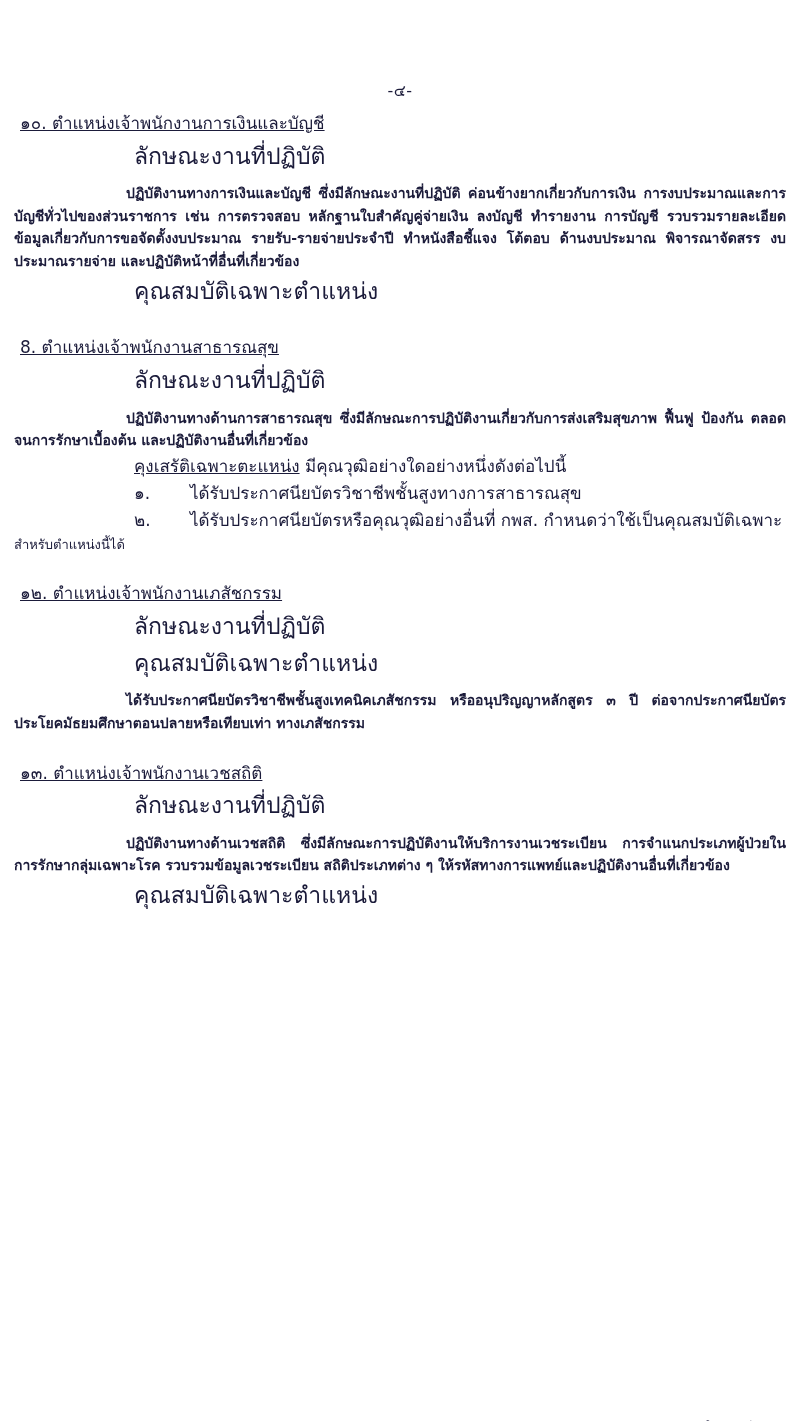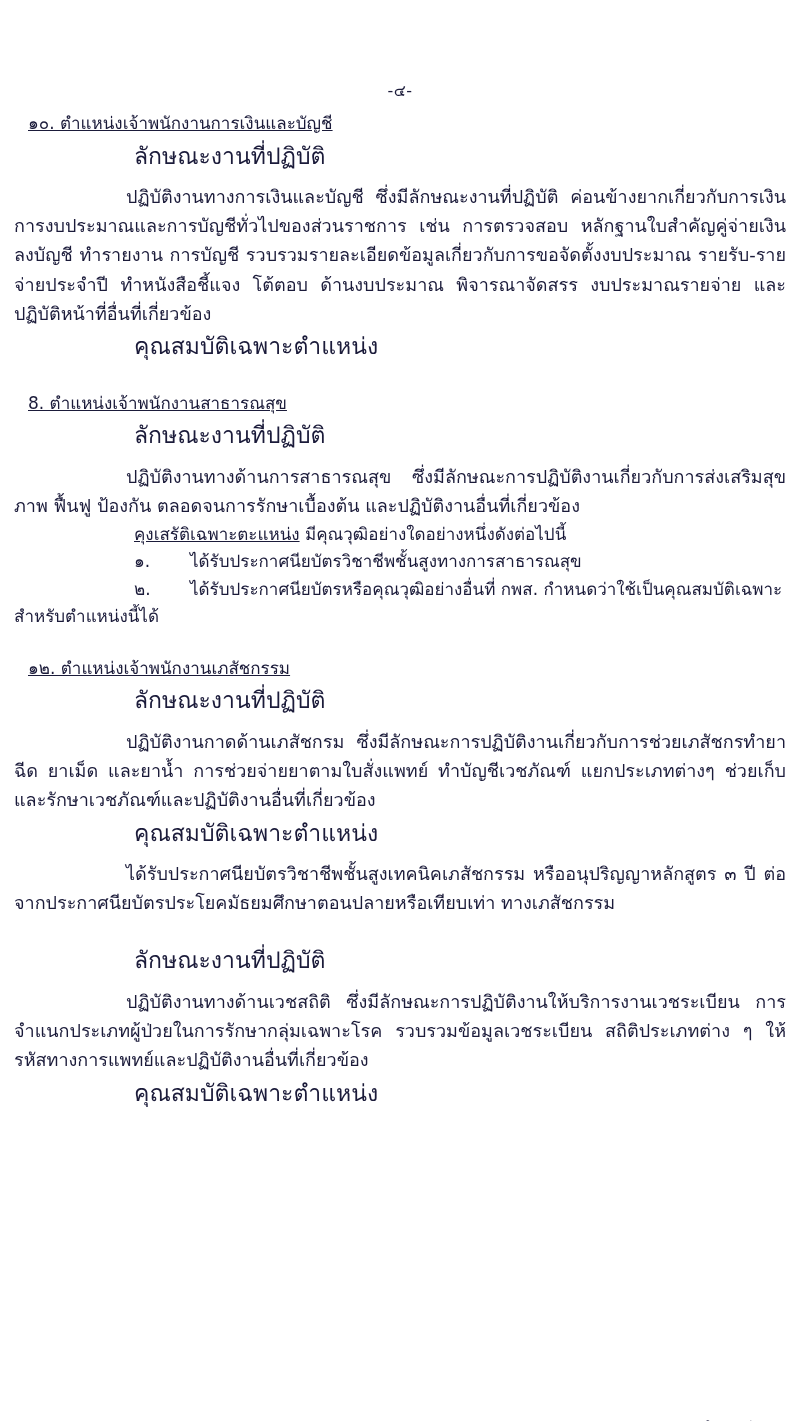--- a/index.html
+++ b/index.html
@@ -33,21 +33,21 @@
     padding: 0 14px 0 14px;
     margin-top: 8px;
   }
   .section {
     margin-bottom: 4px;
   }
   .section-heading {
     font-size: 17px;
     font-weight: normal;
     text-decoration: underline;
-    margin: 0 0 2px 8px;
+    margin: 0 0 2px 0;
     padding-left: 6px;
     line-height: 1.5;
   }
   .sub-heading {
     font-size: 23px;
     margin: 0 0 1px 0;
     padding-left: 120px;
     line-height: 1.55;
   }
   .sub-heading-inline {
@@ -56,45 +56,46 @@
     padding-left: 120px;
     line-height: 1.55;
   }
   .sub-heading-inline .ul {
     text-decoration: underline;
   }
   .sub-heading-inline .plain {
     text-decoration: none;
   }
   .para {
-    font-size: 18px;
+    font-size: 14px;
     line-height: 1.62;
     margin: 8px 0 1px 0;
     text-align: justify;
     text-justify: inter-word;
     text-indent: 112px;
+    font-weight: bold;
   }
   .list-item {
     font-size: 17px;
     line-height: 1.6;
     margin: 0;
     display: block;
     text-align: justify;
   }
   .list-item .num {
     display: inline-block;
     width: 56px;
     padding-left: 120px;
     box-sizing: content-box;
   }
   .list-item .li-text {
     display: inline;
   }
   .list-cont {
-    font-size: 17px;
+    font-size: 13px;
     line-height: 1.6;
     margin: 0;
     text-indent: 0;
     text-align: justify;
     font-family: Liberation Serif, serif;
   }
   .gap-lg { height: 22px; }
   .footer {
     position: absolute;
     right: 22px;
@@ -136,28 +137,28 @@
         <span class="num">๒.</span><span class="li-text">ได้รับประกาศนียบัตรหรือคุณวุฒิอย่างอื่นที่ กพส. กำหนดว่าใช้เป็นคุณสมบัติเฉพาะ</span>
       </div>
       <div class="list-cont">สำหรับตำแหน่งนี้ได้</div>
     </div>
 
     <div class="gap-lg"></div>
 
     <div class="section">
       <div class="section-heading">๑๒. ตำแหน่งเจ้าพนักงานเภสัชกรรม</div>
       <div class="sub-heading">ลักษณะงานที่ปฏิบัติ</div>
-      <p class="para">ปฏิบัติงานกาดด้านเภสัชกรม ซึ่งมีลักษณะการปฏิบัติงานเกี่ยวกับการช่วยเภสัชกรทำยาฉีด ยาเม็ด และยาน้ำ การช่วยจ่ายยาตามใบสั่งแพทย์ ทำบัญชีเวชภัณฑ์ แยกประเภทต่างๆ ช่วยเก็บและรักษาเวชภัณฑ์และปฏิบัติงานอื่นที่เกี่ยวข้อง</p>
       <div class="sub-heading">คุณสมบัติเฉพาะตำแหน่ง</div>
       <p class="para">ได้รับประกาศนียบัตรวิชาชีพชั้นสูงเทคนิคเภสัชกรรม  หรืออนุปริญญาหลักสูตร ๓ ปี ต่อจากประกาศนียบัตรประโยคมัธยมศึกษาตอนปลายหรือเทียบเท่า ทางเภสัชกรรม</p>
     </div>
 
     <div class="gap-lg"></div>
 
     <div class="section">
+      <div class="section-heading">๑๓. ตำแหน่งเจ้าพนักงานเวชสถิติ</div>
       <div class="sub-heading">ลักษณะงานที่ปฏิบัติ</div>
       <p class="para">ปฏิบัติงานทางด้านเวชสถิติ ซึ่งมีลักษณะการปฏิบัติงานให้บริการงานเวชระเบียน การจำแนกประเภทผู้ป่วยในการรักษากลุ่มเฉพาะโรค รวบรวมข้อมูลเวชระเบียน สถิติประเภทต่าง ๆ ให้รหัสทางการแพทย์และปฏิบัติงานอื่นที่เกี่ยวข้อง</p>
       <div class="sub-heading">คุณสมบัติเฉพาะตำแหน่ง</div>
     </div>
 
   </div>
 
   <div class="footer">๑๔. ตำแหน่ง...</div>
 
 </div>

